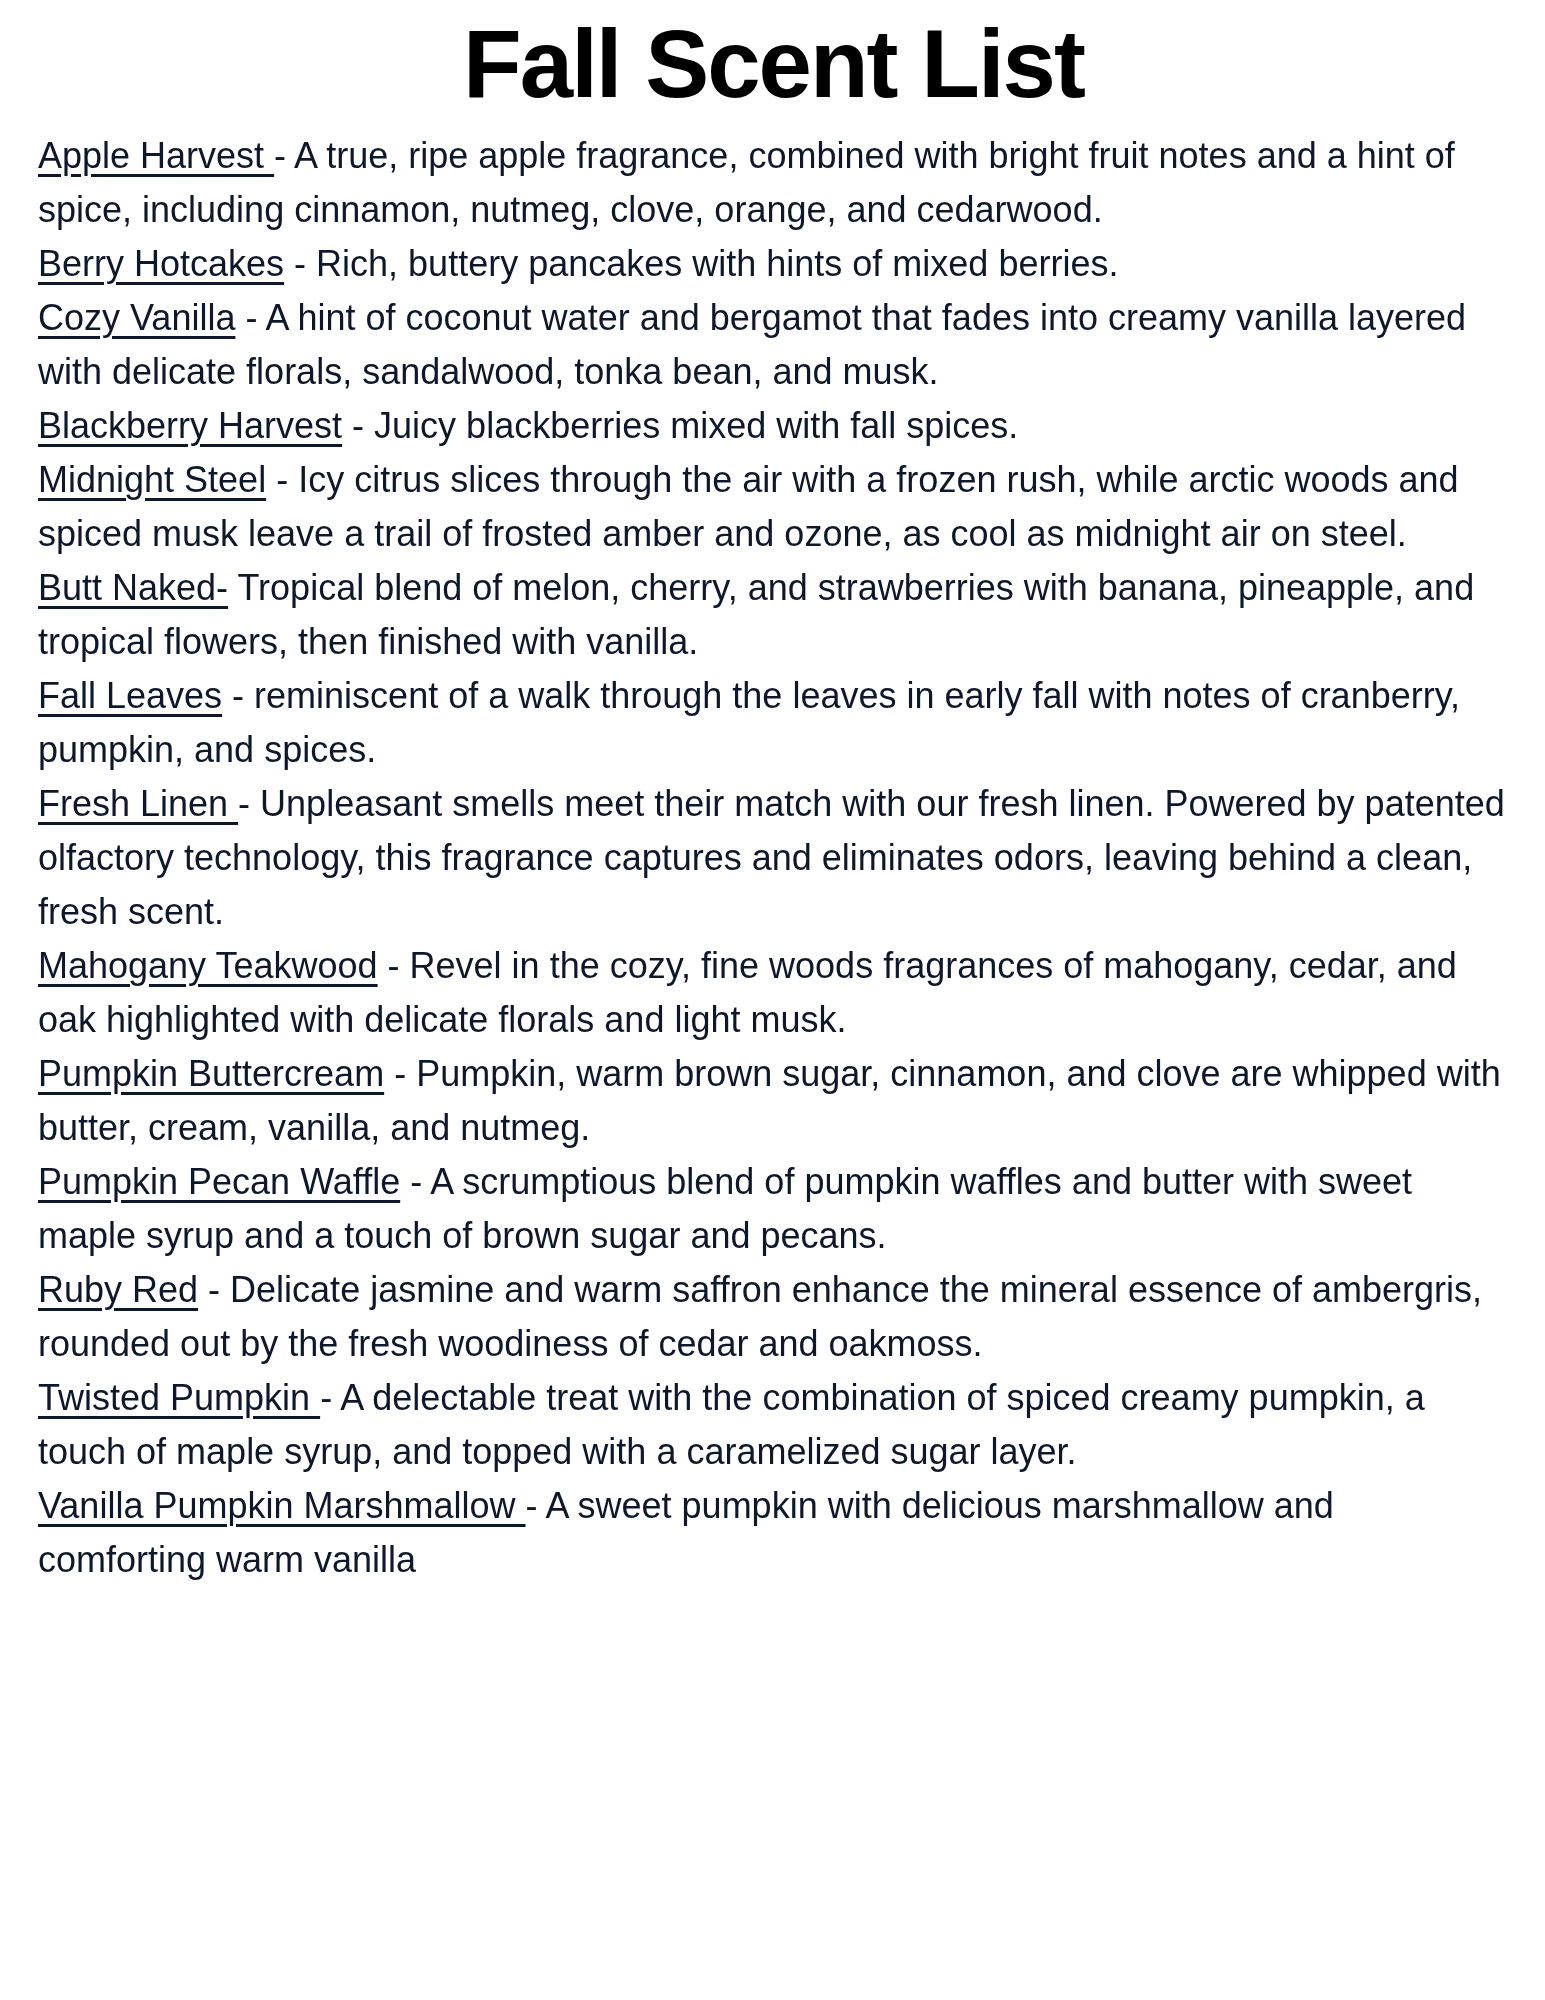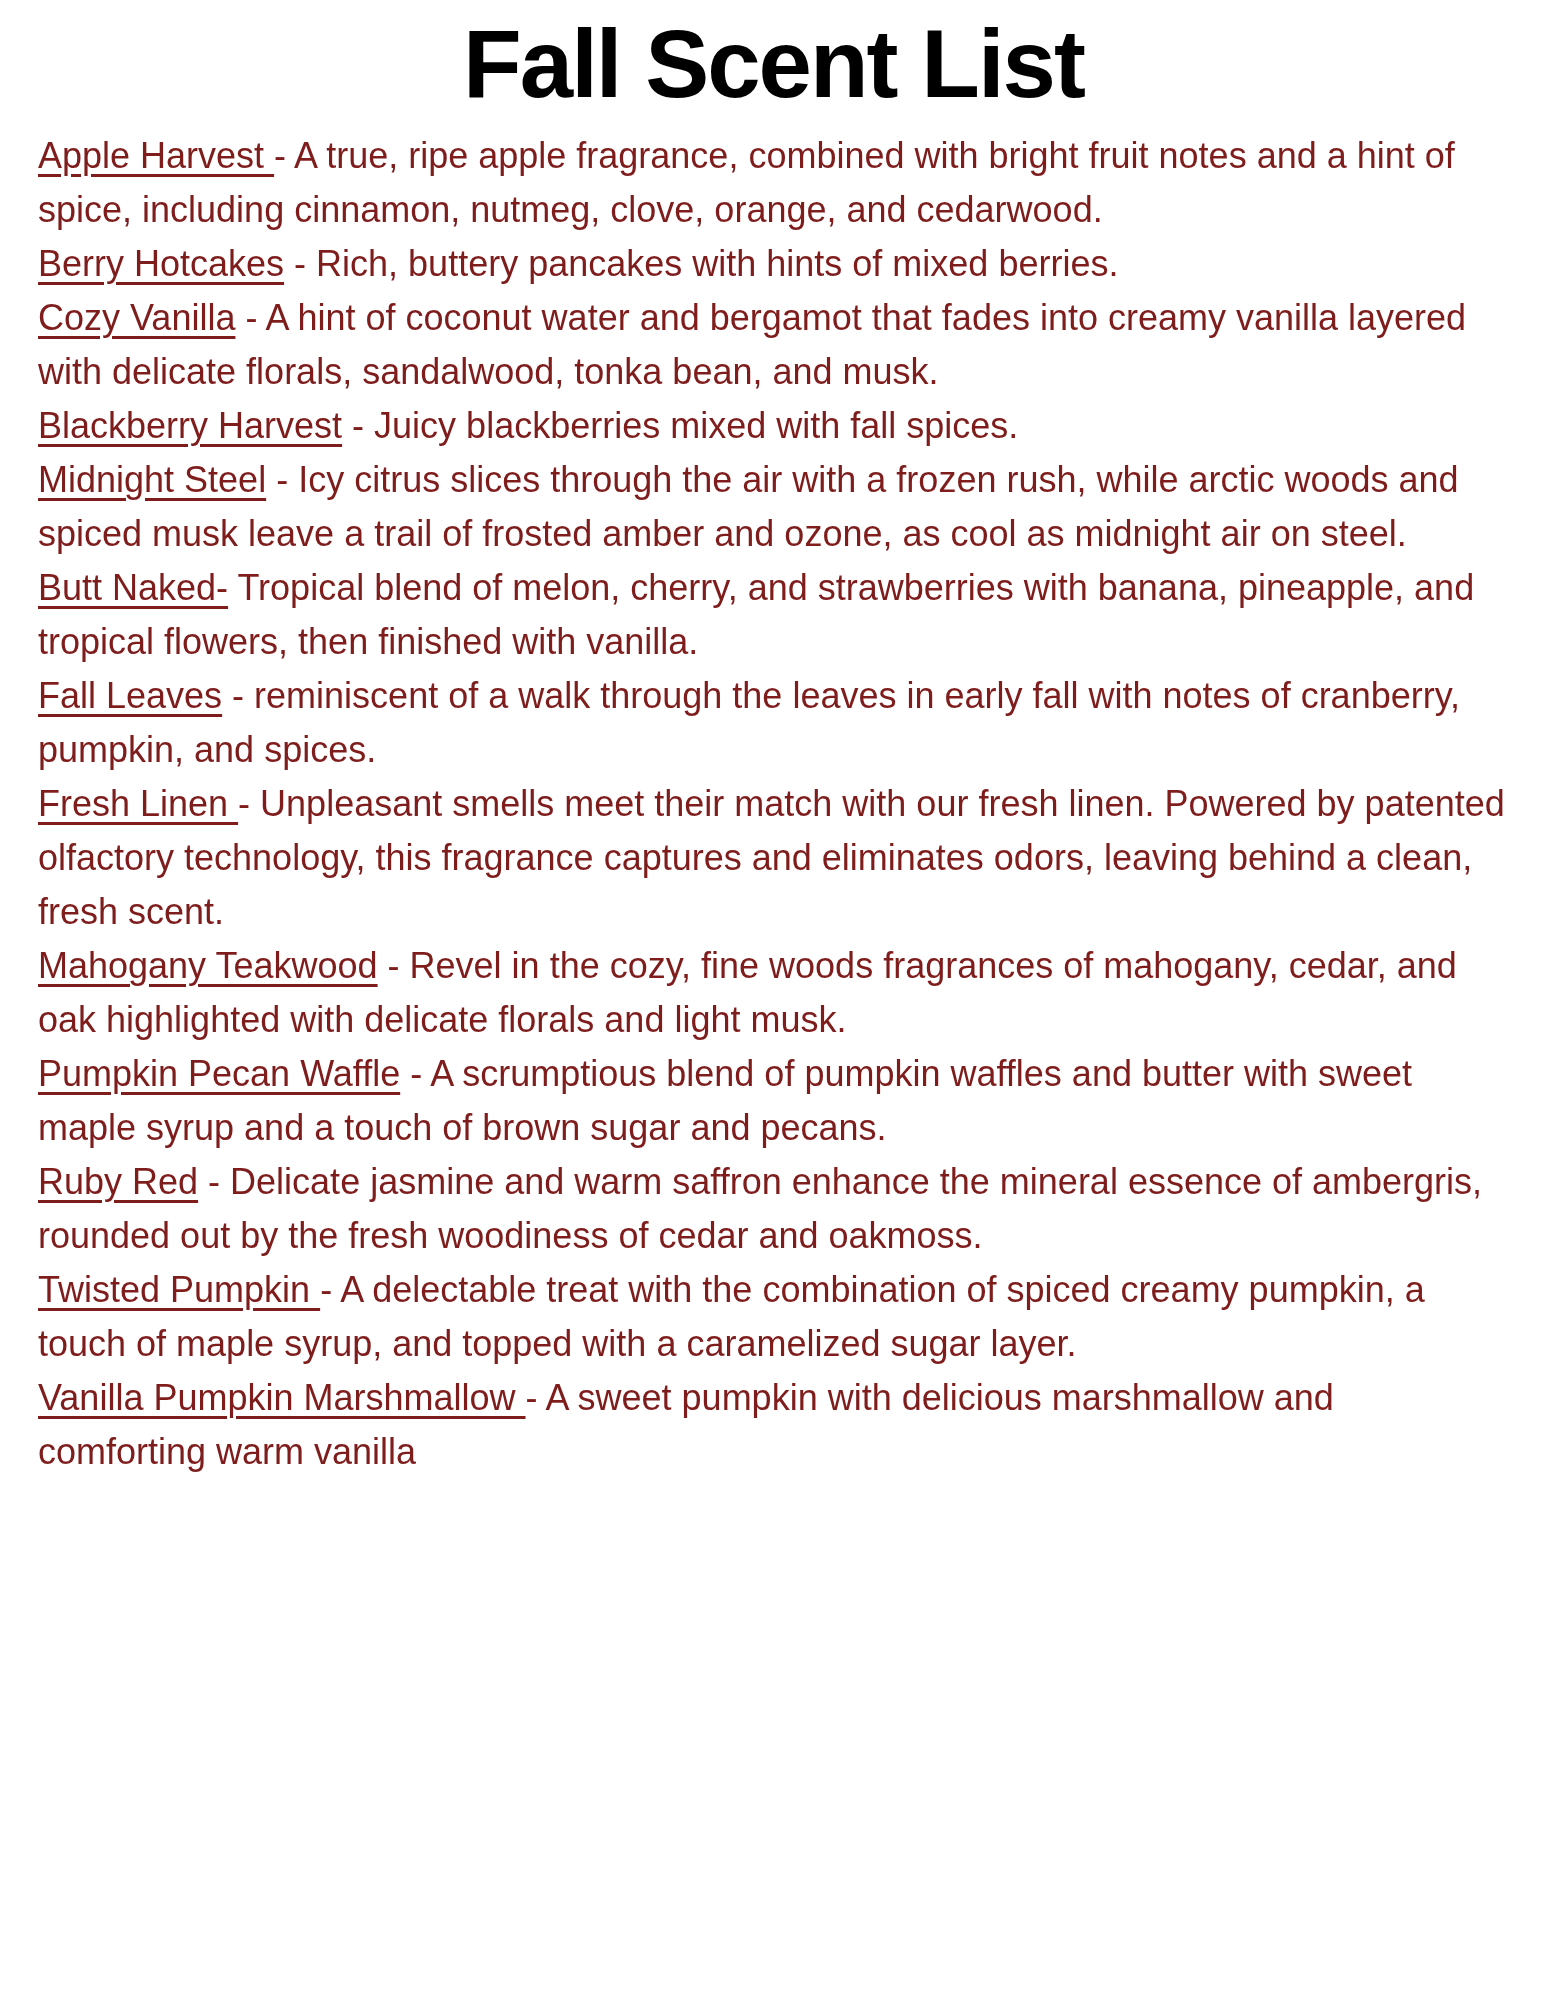--- a/index.html
+++ b/index.html
@@ -28,21 +28,21 @@
     font-family: "Liberation Sans", sans-serif;
   }
   .scent-list {
     max-width: 1478px;
   }
   .scent-entry {
     margin: 0;
     font-size: 36px;
     line-height: 54px;
     font-weight: 400;
-    color: #7f1d1d;
+    color: #0f172a;
   }
   .scent-name {
     text-decoration: underline;
     text-decoration-thickness: 3px;
     text-underline-offset: 6px;
     white-space: pre-wrap;
   }
   .scent-rest {
     white-space: pre-wrap;
   }
@@ -56,18 +56,19 @@
   <div class="scent-list">
     <p class="scent-entry"><span class="scent-name">Apple Harvest </span><span class="scent-rest">- A true, ripe apple fragrance, combined with bright fruit notes and a hint of spice, including cinnamon, nutmeg, clove, orange, and cedarwood.</span></p>
     <p class="scent-entry"><span class="scent-name">Berry Hotcakes</span><span class="scent-rest"> - Rich, buttery pancakes with hints of mixed berries.</span></p>
     <p class="scent-entry"><span class="scent-name">Cozy Vanilla</span><span class="scent-rest"> - A hint of coconut water and bergamot that fades into creamy vanilla layered with delicate florals, sandalwood, tonka bean, and musk.</span></p>
     <p class="scent-entry"><span class="scent-name">Blackberry Harvest</span><span class="scent-rest"> - Juicy blackberries mixed with fall spices.</span></p>
     <p class="scent-entry"><span class="scent-name">Midnight Steel</span><span class="scent-rest"> - Icy citrus slices through the air with a frozen rush, while arctic woods and spiced musk leave a trail of frosted amber and ozone, as cool as midnight air on steel.</span></p>
     <p class="scent-entry"><span class="scent-name">Butt Naked-</span><span class="scent-rest"> Tropical blend of melon, cherry, and strawberries with banana, pineapple, and tropical flowers, then finished with vanilla.</span></p>
     <p class="scent-entry"><span class="scent-name">Fall Leaves</span><span class="scent-rest"> - reminiscent of a walk through the leaves in early fall with notes of cranberry, pumpkin, and spices.</span></p>
     <p class="scent-entry"><span class="scent-name">Fresh Linen </span><span class="scent-rest">- Unpleasant smells meet their match with our fresh linen. Powered by patented olfactory technology, this fragrance captures and eliminates odors, leaving behind a clean, fresh scent.</span></p>
     <p class="scent-entry"><span class="scent-name">Mahogany Teakwood</span><span class="scent-rest"> - Revel in the cozy, fine woods fragrances of mahogany, cedar, and oak highlighted with delicate florals and light musk.</span></p>
+    <p class="scent-entry"><span class="scent-name">Pumpkin Buttercream</span><span class="scent-rest"> - Pumpkin, warm brown sugar, cinnamon, and clove are whipped with butter, cream, vanilla, and nutmeg.</span></p>
     <p class="scent-entry"><span class="scent-name">Pumpkin Pecan Waffle</span><span class="scent-rest"> - A scrumptious blend of pumpkin waffles and butter with sweet maple syrup and a touch of brown sugar and pecans.</span></p>
     <p class="scent-entry"><span class="scent-name">Ruby Red</span><span class="scent-rest"> - Delicate jasmine and warm saffron enhance the mineral essence of ambergris, rounded out by the fresh woodiness of cedar and oakmoss.</span></p>
     <p class="scent-entry"><span class="scent-name">Twisted Pumpkin </span><span class="scent-rest">- A delectable treat with the combination of spiced creamy pumpkin, a touch of maple syrup, and topped with a caramelized sugar layer.</span></p>
     <p class="scent-entry"><span class="scent-name">Vanilla Pumpkin Marshmallow </span><span class="scent-rest">- A sweet pumpkin with delicious marshmallow and comforting warm vanilla</span></p>
   </div>
 </div>
 
 </body></html>

